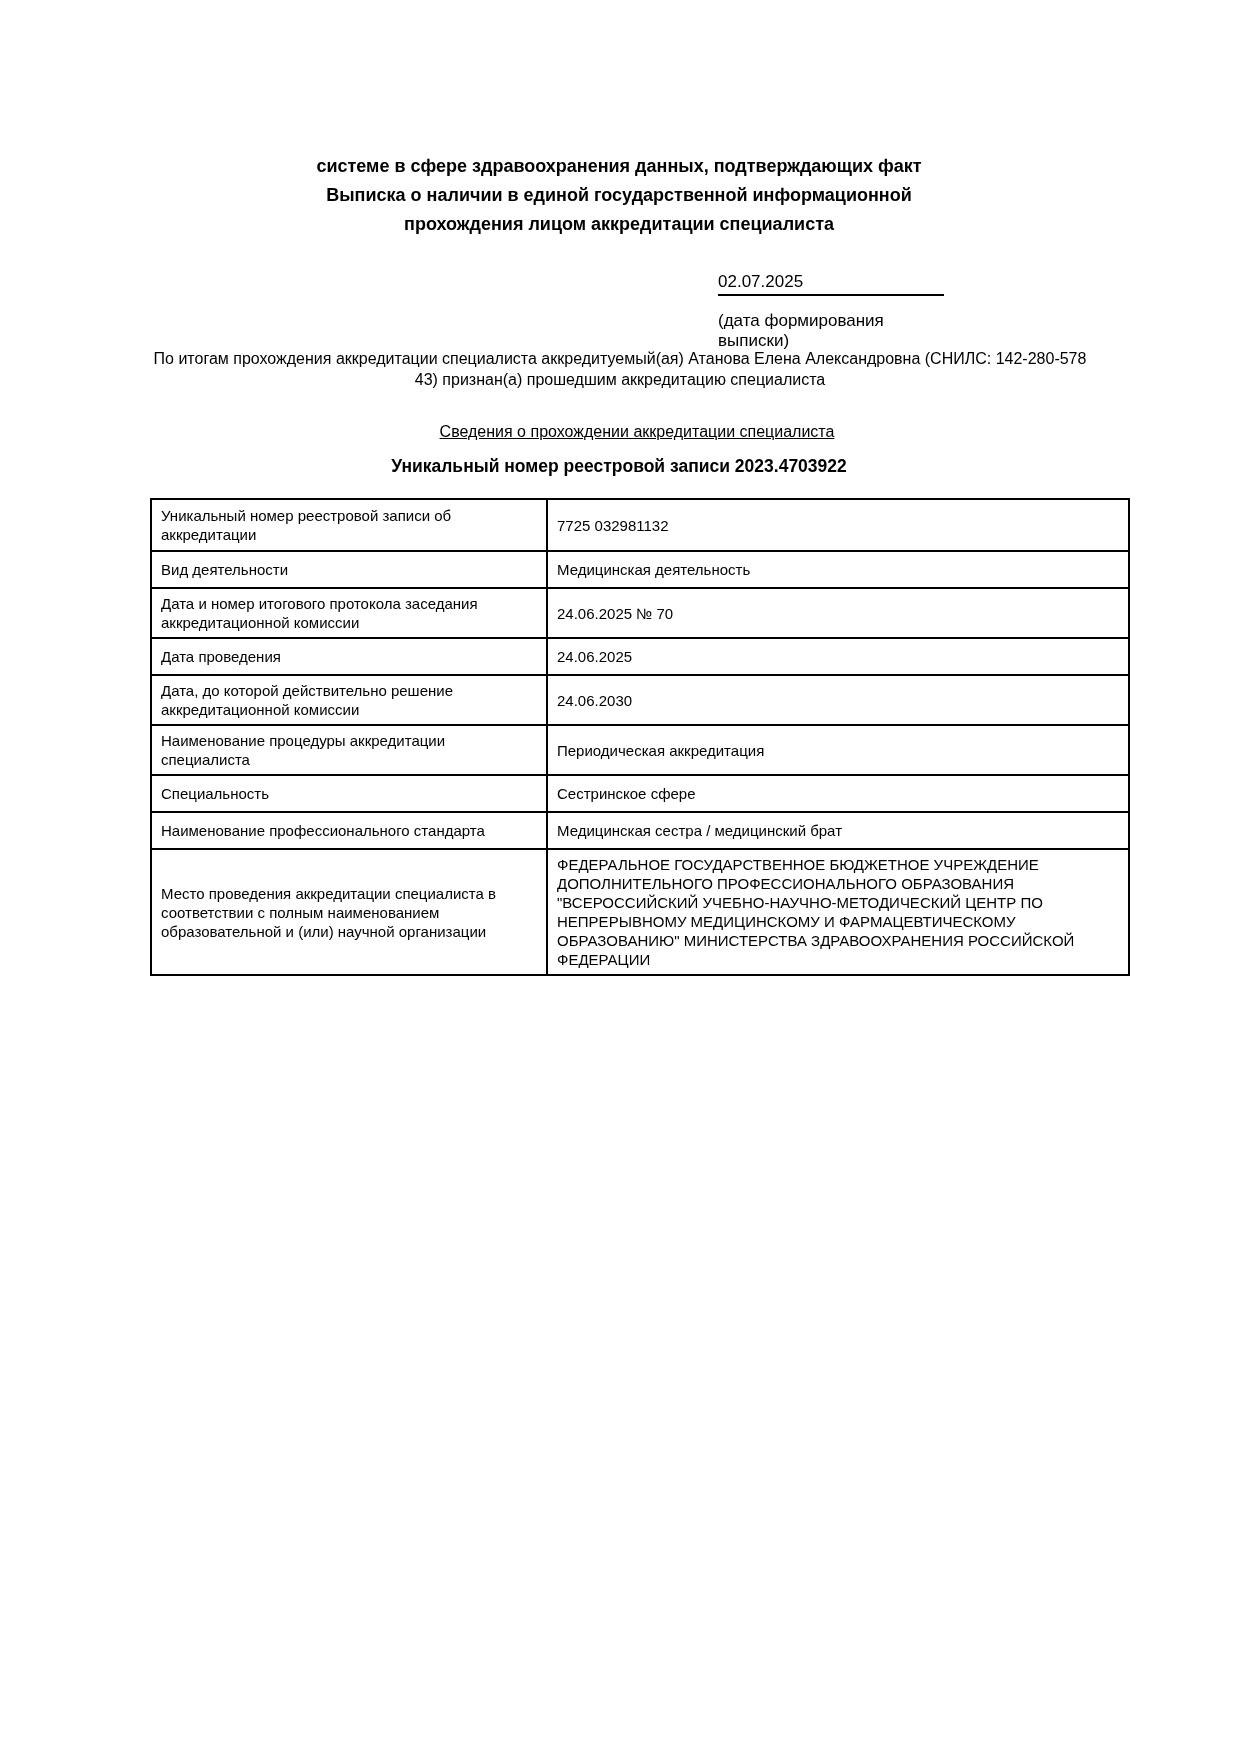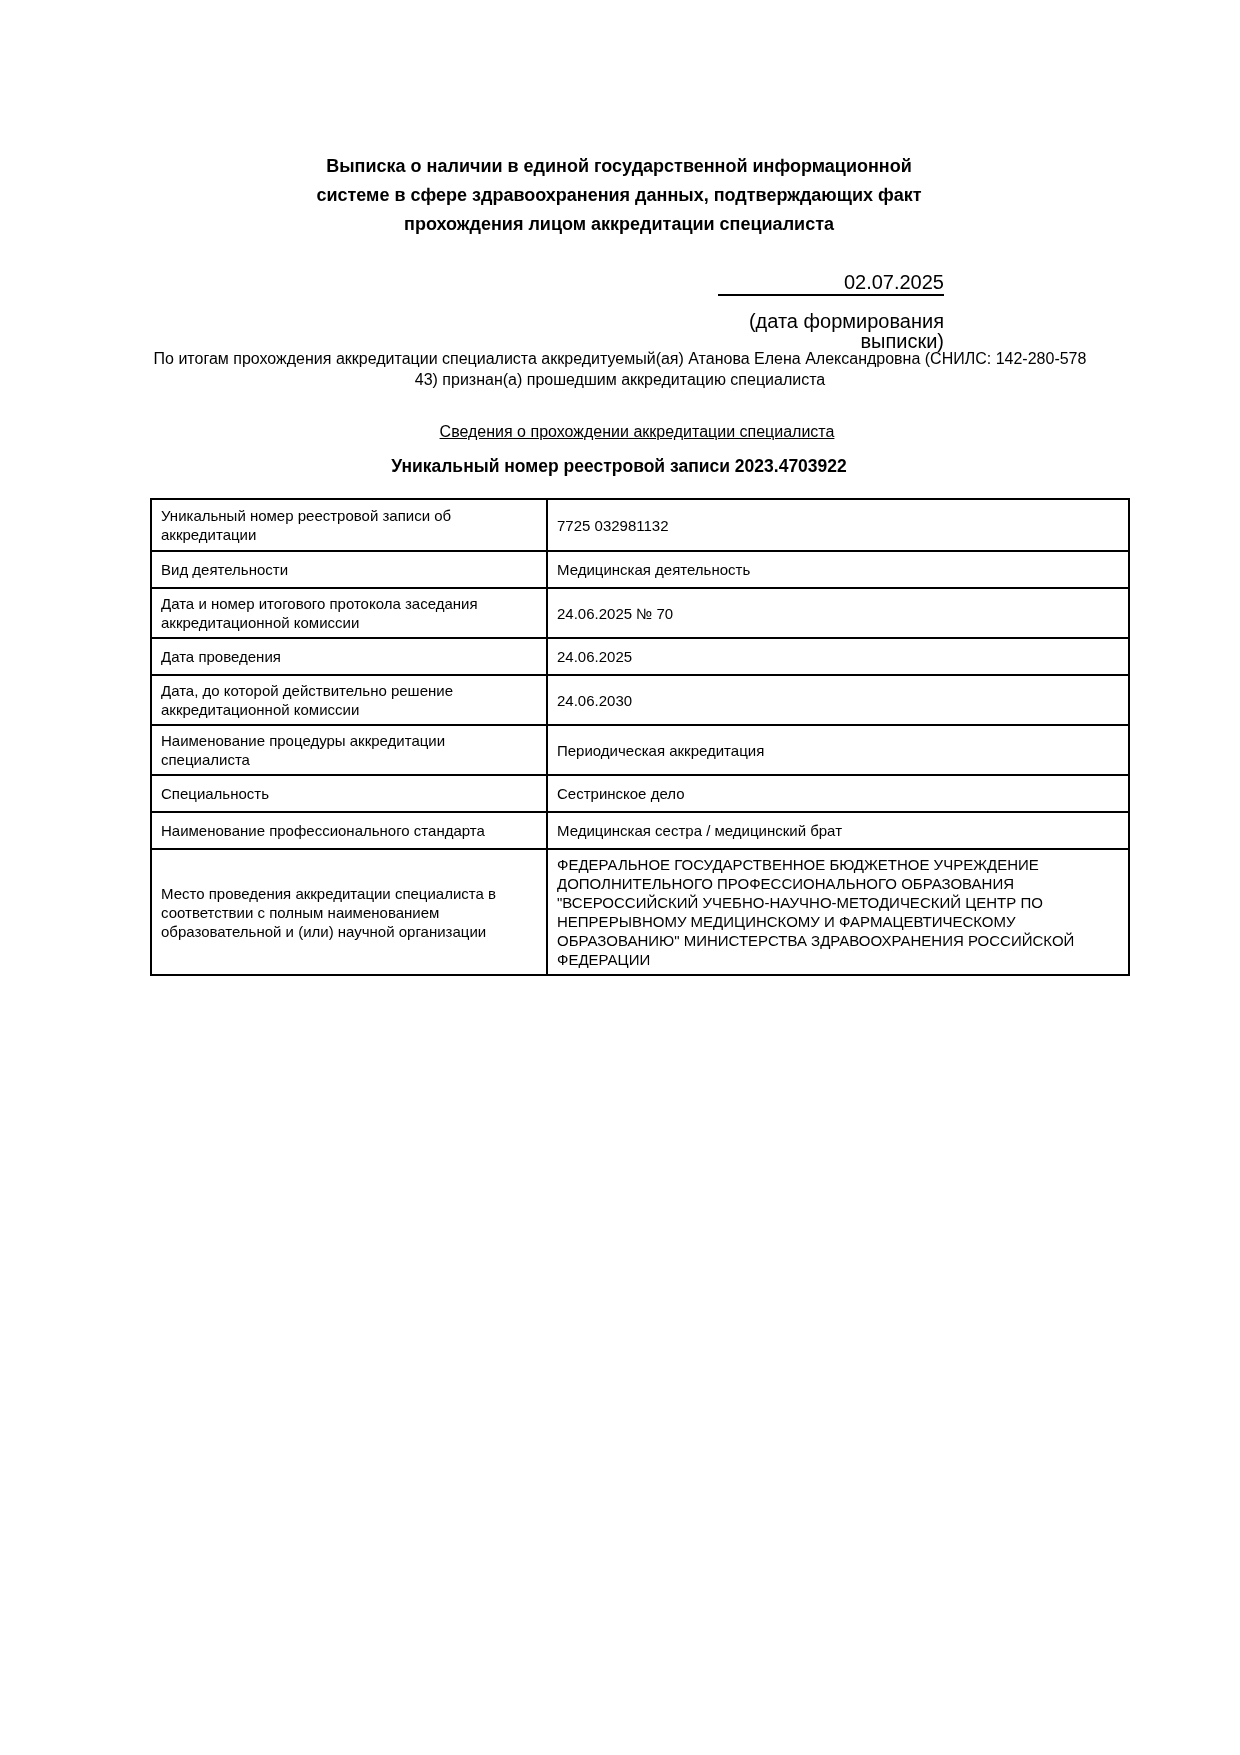--- a/index.html
+++ b/index.html
@@ -26,22 +26,22 @@
     font-weight: bold;
     line-height: 29px;
   }
   .doc-title div { white-space: nowrap; }
 
   .date-group {
     position: absolute;
     top: 272px;
     left: 718px;
     width: 226px;
-    text-align: right;
-    font-size: 20px;
+    text-align: left;
+    font-size: 17px;
     line-height: 20px;
   }
   .date-value {
     display: block;
     border-bottom: 2px solid #000000;
     padding-bottom: 2px;
   }
   .date-caption {
     padding-top: 15px;
   }
@@ -106,22 +106,22 @@
   .acc-table tr.r8  { height: 37px; }
   .acc-table tr.r9  { height: 37px; }
   .acc-table tr.r10 { height: 116px; }
 </style>
 </head>
 <body>
 
 <div class="page">
 
   <div class="doc-title">
+    <div>системе в сфере здравоохранения данных, подтверждающих факт</div>
     <div>Выписка о наличии в единой государственной информационной</div>
-    <div>системе в сфере здравоохранения данных, подтверждающих факт</div>
     <div>прохождения лицом аккредитации специалиста</div>
   </div>
 
   <div class="date-group">
     <span class="date-value">02.07.2025</span>
     <div class="date-caption">(дата формирования выписки)</div>
   </div>
 
   <div class="intro">
     <div>По итогам прохождения аккредитации специалиста аккредитуемый(ая) Атанова Елена Александровна (СНИЛС: 142-280-578</div>
@@ -153,21 +153,21 @@
       <tr class="r5">
         <td class="lbl">Дата, до которой действительно решение аккредитационной комиссии</td>
         <td class="val">24.06.2030</td>
       </tr>
       <tr class="r6">
         <td class="lbl">Наименование процедуры аккредитации специалиста</td>
         <td class="val">Периодическая аккредитация</td>
       </tr>
       <tr class="r8">
         <td class="lbl">Специальность</td>
-        <td class="val">Сестринское дело</td>
+        <td class="val">Сестринское сфере</td>
       </tr>
       <tr class="r9">
         <td class="lbl">Наименование профессионального стандарта</td>
         <td class="val">Медицинская сестра / медицинский брат</td>
       </tr>
       <tr class="r10">
         <td class="lbl">Место проведения аккредитации специалиста в соответствии с полным наименованием образовательной и (или) научной организации</td>
         <td class="val">ФЕДЕРАЛЬНОЕ ГОСУДАРСТВЕННОЕ БЮДЖЕТНОЕ УЧРЕЖДЕНИЕ ДОПОЛНИТЕЛЬНОГО ПРОФЕССИОНАЛЬНОГО ОБРАЗОВАНИЯ "ВСЕРОССИЙСКИЙ УЧЕБНО-НАУЧНО-МЕТОДИЧЕСКИЙ ЦЕНТР ПО НЕПРЕРЫВНОМУ МЕДИЦИНСКОМУ И ФАРМАЦЕВТИЧЕСКОМУ ОБРАЗОВАНИЮ" МИНИСТЕРСТВА ЗДРАВООХРАНЕНИЯ РОССИЙСКОЙ ФЕДЕРАЦИИ</td>
       </tr>
     </tbody>

